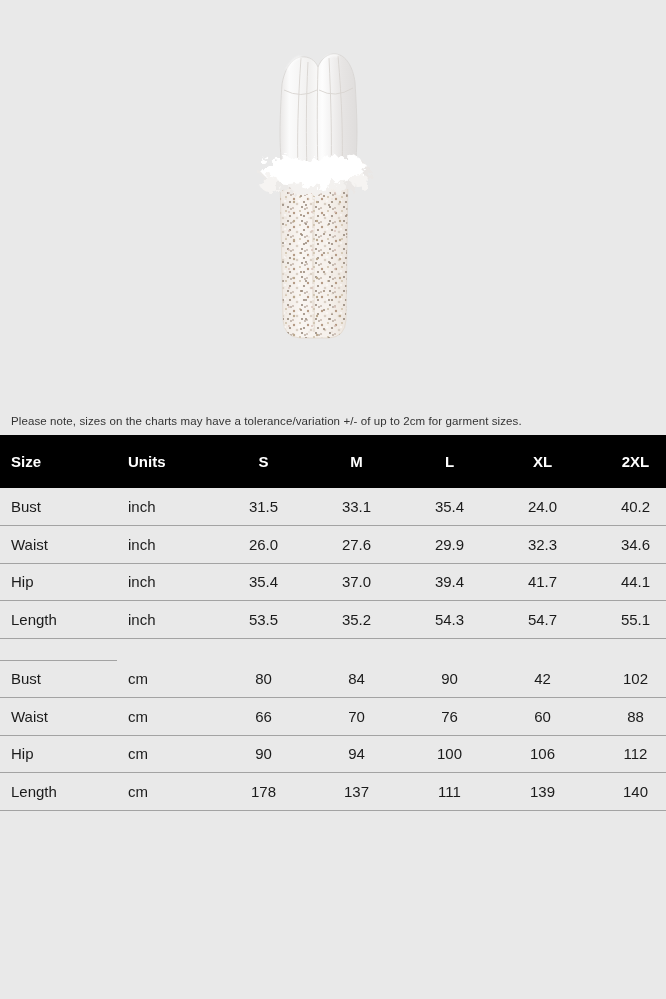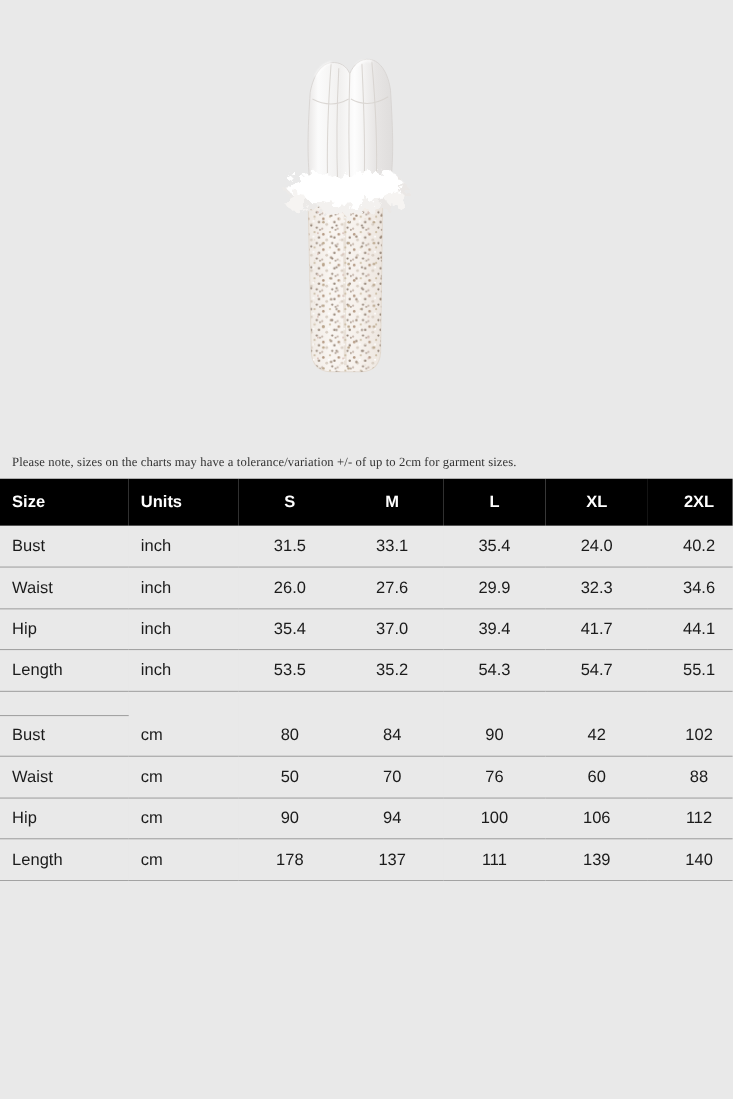--- a/index.html
+++ b/index.html
@@ -20,40 +20,39 @@
     position: absolute;
     left: 248px;
     top: 45px;
   }
   .note {
     font-size: 11.5px;
     line-height: 14px;
     color: #333333;
     padding: 7px 10px 7px 11px;
     letter-spacing: 0.1px;
-    font-family: Liberation Serif, serif;
   }
   .table-clip {
     width: 666px;
     overflow: hidden;
   }
   table.size-chart {
     width: 682px;
     border-collapse: collapse;
     table-layout: fixed;
   }
   col.c-size  { width: 117px; }
   col.c-units { width: 100px; }
   col.c-val   { width: 93px; }
   table.size-chart th {
     background: #000000;
     color: #ffffff;
     font-size: 15px;
     font-weight: bold;
-    height: 43px;
+    height: 53px;
     text-align: center;
     vertical-align: middle;
   }
   table.size-chart th.left, table.size-chart td.left {
     text-align: left;
     padding-left: 11px;
   }
   table.size-chart td {
     font-size: 15px;
     color: #1b1b1b;
@@ -230,21 +229,21 @@
         <td class="left">cm</td>
         <td>80</td>
         <td>84</td>
         <td>90</td>
         <td>42</td>
         <td>102</td>
       </tr>
       <tr>
         <td class="left">Waist</td>
         <td class="left">cm</td>
-        <td>50</td>
+        <td>66</td>
         <td>70</td>
         <td>76</td>
         <td>60</td>
         <td>88</td>
       </tr>
       <tr>
         <td class="left">Hip</td>
         <td class="left">cm</td>
         <td>90</td>
         <td>94</td>

